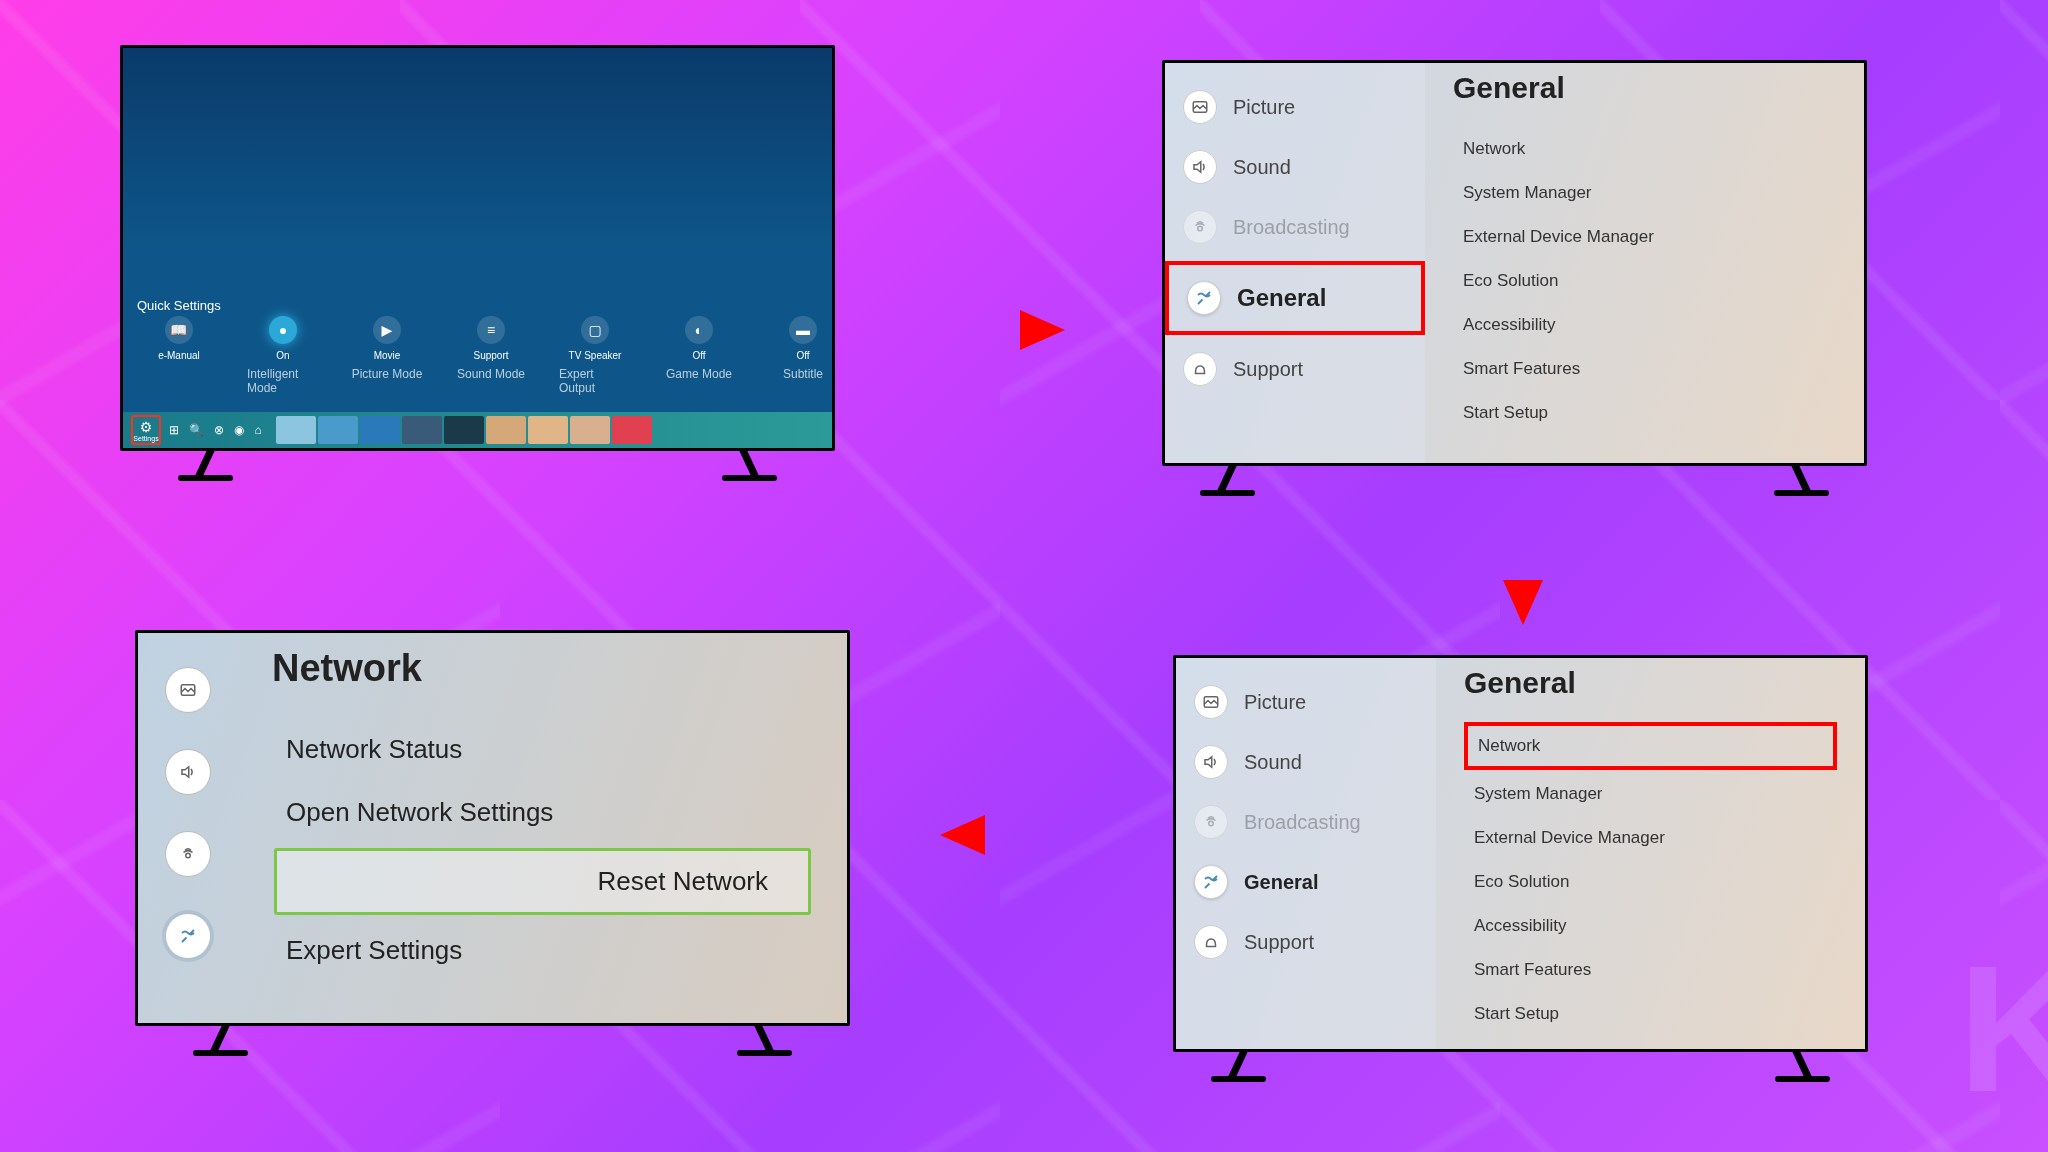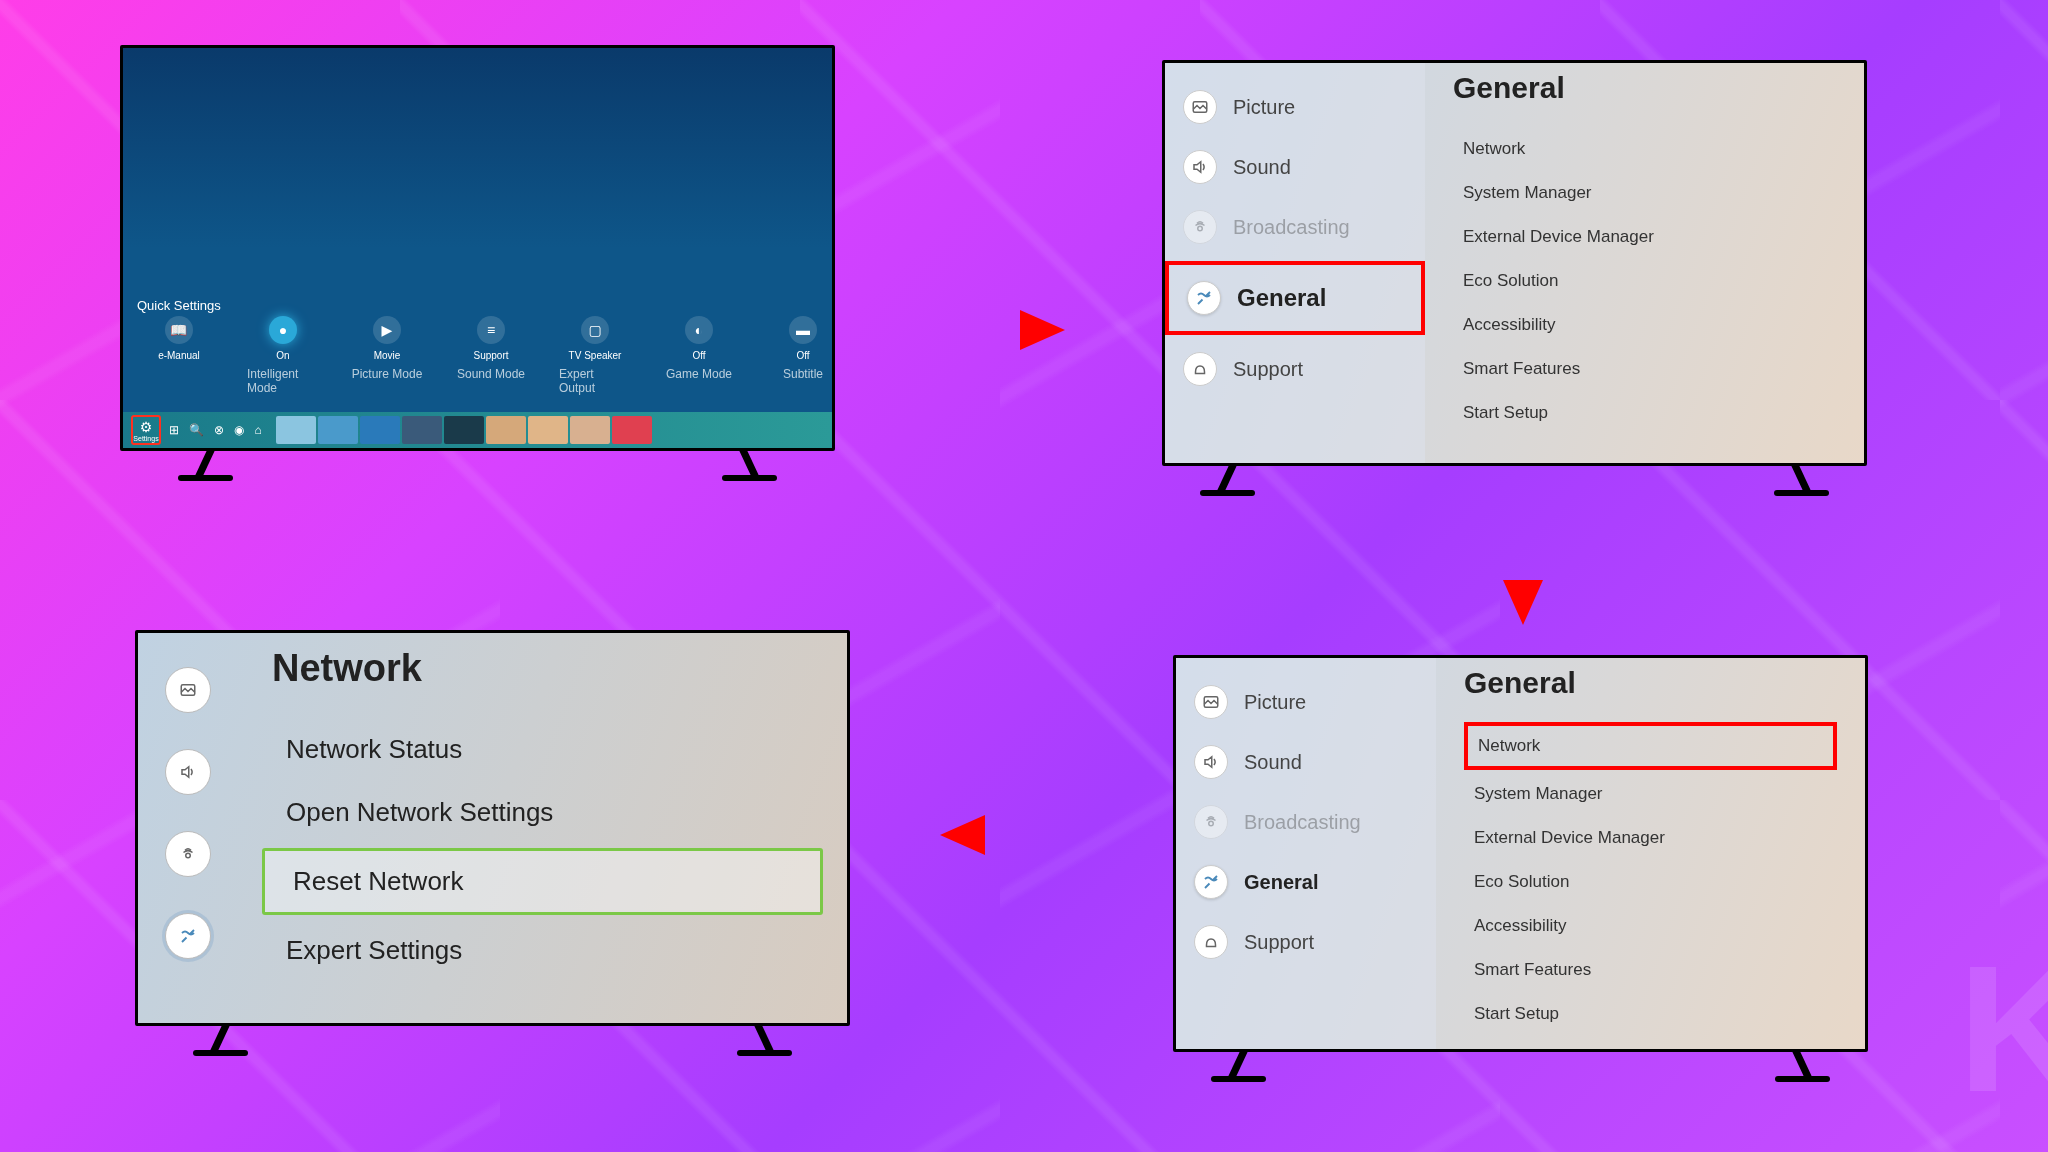--- a/index.html
+++ b/index.html
@@ -97,21 +97,21 @@
 
 
 #screen4 { top: 630px; left: 135px; width: 715px; height: 396px; }
 .s4-inner { width: 100%; height: 100%; display: flex; background: linear-gradient(110deg, #c0d2e2 0%, #d8ccc0 100%); }
 .s4-left { width: 100px; display: flex; flex-direction: column; align-items: center; gap: 36px; padding-top: 34px; }
 .s4-ico { width: 46px; height: 46px; border-radius: 50%; background: #fff; border: 1px solid #bbb; display: flex; align-items: center; justify-content: center; font-size: 22px; color: #666; }
 .s4-ico.active { box-shadow: 0 0 0 3px rgba(120,160,200,0.3); color: #5a9aca; }
 .s4-right { flex: 1; padding: 14px 20px; }
 .s4-title { font-size: 38px; font-weight: bold; color: #222; margin-bottom: 28px; padding-left: 14px; }
 .s4-option { font-size: 26px; color: #222; padding: 16px 28px; }
-.s4-option.highlighted { border: 3px solid #7bc847; border-radius: 3px; background: rgba(255,255,255,0.4); padding: 15px 28px; margin: 4px 4px; }
+.s4-option.highlighted { border: 3px solid #7bc847; border-radius: 3px; background: rgba(255,255,255,0.4); padding: 15px 40px; margin: 4px 16px; text-align: right; }
 
 
 .arrow { position: absolute; }
 .arrow svg { display: block; }
 
 
 .watermark { position: absolute; right: -20px; bottom: 20px; font-size: 180px; font-weight: bold; color: rgba(255,255,255,0.12); letter-spacing: -20px; pointer-events: none; }
 </style>
 </head>
 <body>

